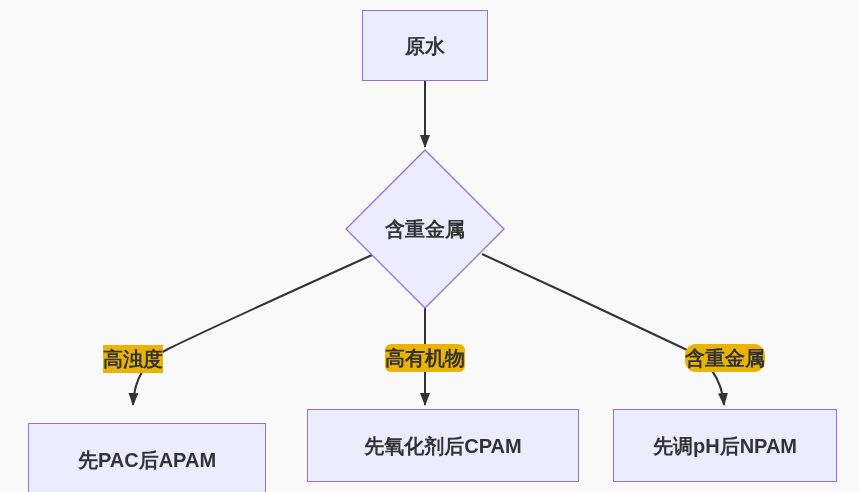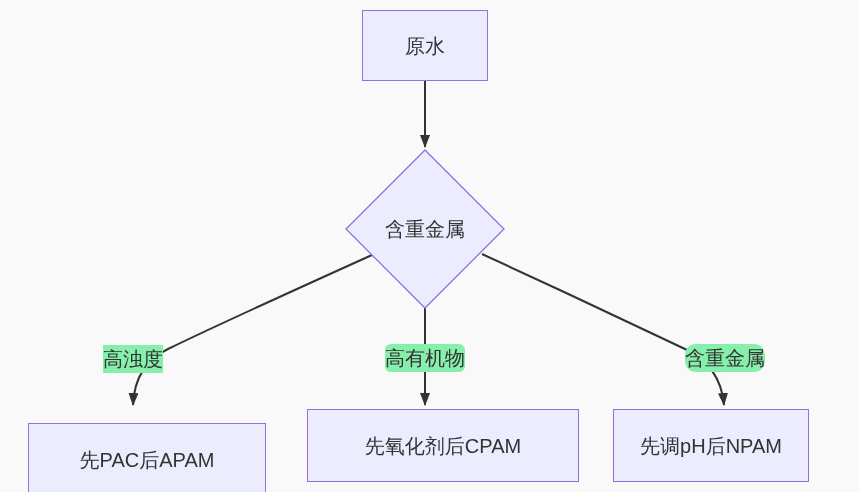--- a/index.html
+++ b/index.html
@@ -8,20 +8,21 @@
     background: #f9f9f9;
   }
   .canvas {
     position: relative;
     width: 859px;
     height: 492px;
     background: #f9f9f9;
     font-family: "Liberation Sans", "DejaVu Sans", sans-serif;
     color: #333333;
     overflow: hidden;
+    font-weight: bold;
   }
   .edges-svg {
     position: absolute;
     left: 0;
     top: 0;
     width: 859px;
     height: 492px;
   }
   .node {
     position: absolute;
@@ -31,37 +32,37 @@
     display: flex;
     align-items: center;
     justify-content: center;
     font-size: 20px;
     line-height: 1.2;
     white-space: nowrap;
   }
   .node-raw    { left: 362px; top: 10px;  width: 126px; height: 71px; }
   .node-box1   { left: 28px;  top: 423px; width: 238px; height: 73px; }
   .node-box2   { left: 307px; top: 409px; width: 272px; height: 73px; }
-  .node-box3   { left: 613px; top: 409px; width: 196px; height: 73px; }
+  .node-box3   { left: 613px; top: 409px; width: 224px; height: 73px; }
   .diamond-label {
     position: absolute;
     left: 345px;
     top: 150px;
     width: 160px;
     height: 159px;
     display: flex;
     align-items: center;
     justify-content: center;
     font-size: 20px;
     white-space: nowrap;
   }
   .edge-label {
     position: absolute;
     transform: translate(-50%, -50%);
-    background: #86efac;
+    background: #eab308;
     padding: 2px 0;
     font-size: 20px;
     line-height: 1.2;
     white-space: nowrap;
   }
   .edge-label-1 { left: 133px; top: 359px; }
   .edge-label-2 { left: 425px; top: 358px; border-radius: 6px; }
   .edge-label-3 { left: 725px; top: 358px; border-radius: 11px; }
 </style>
 </head>

